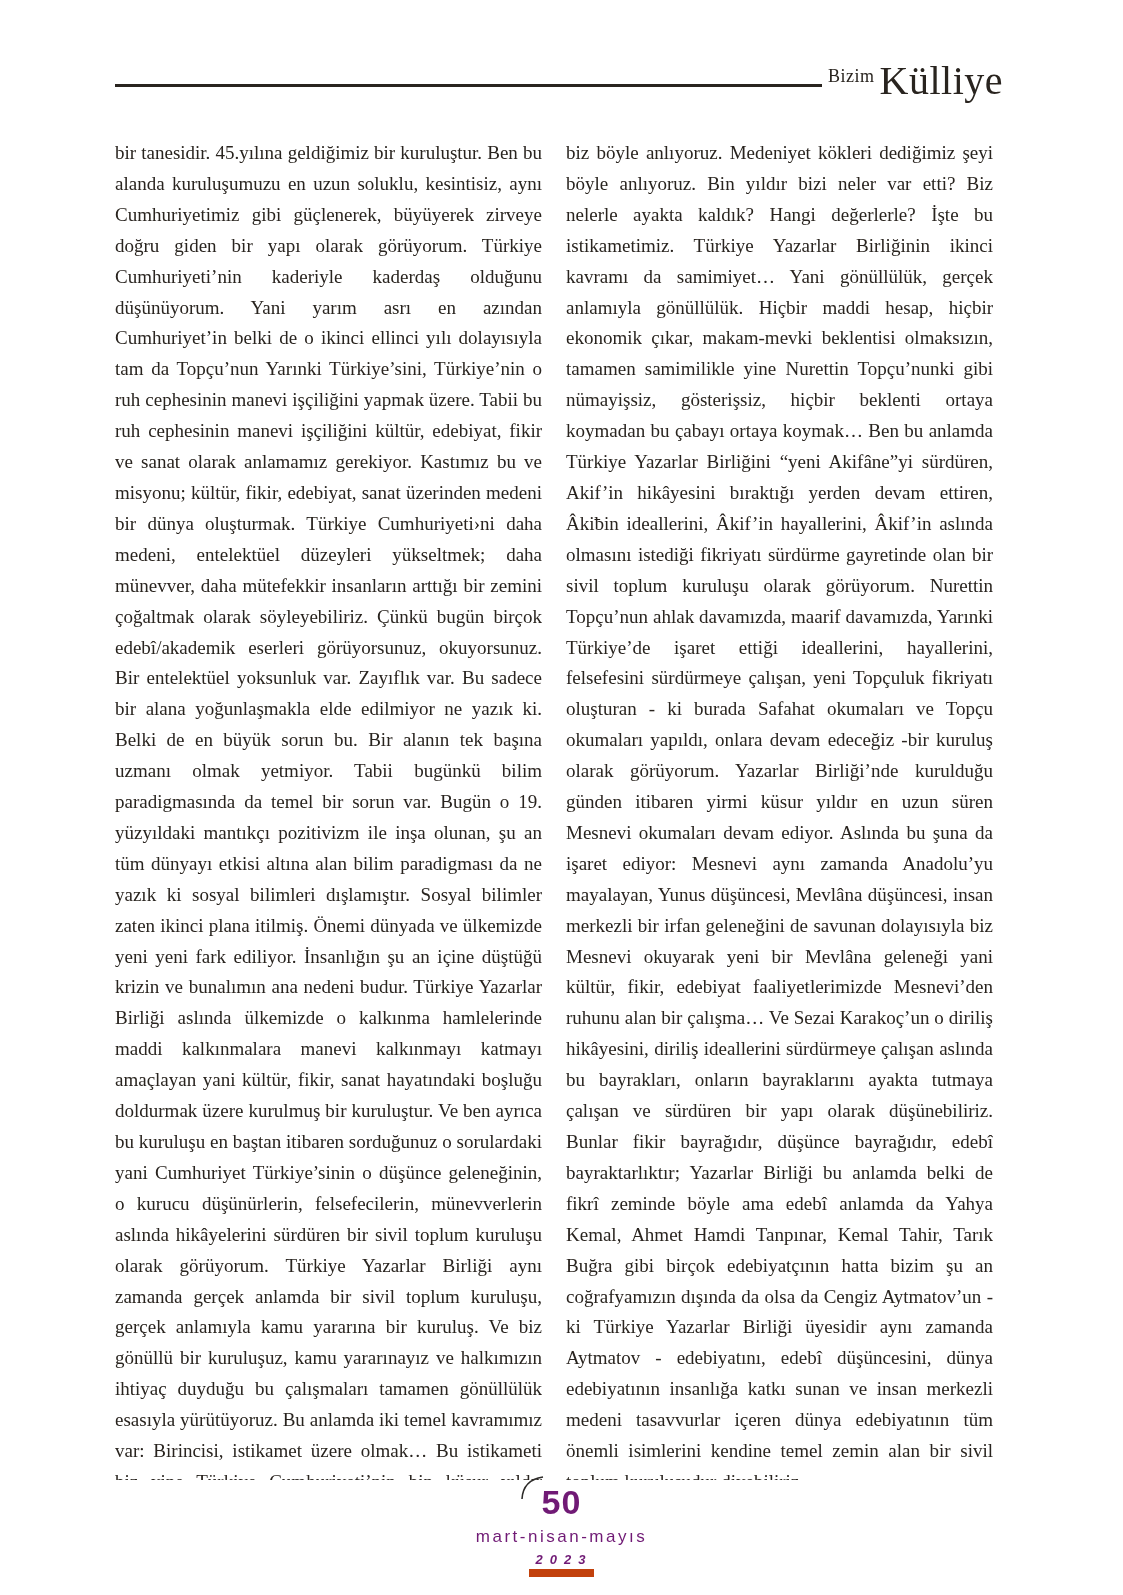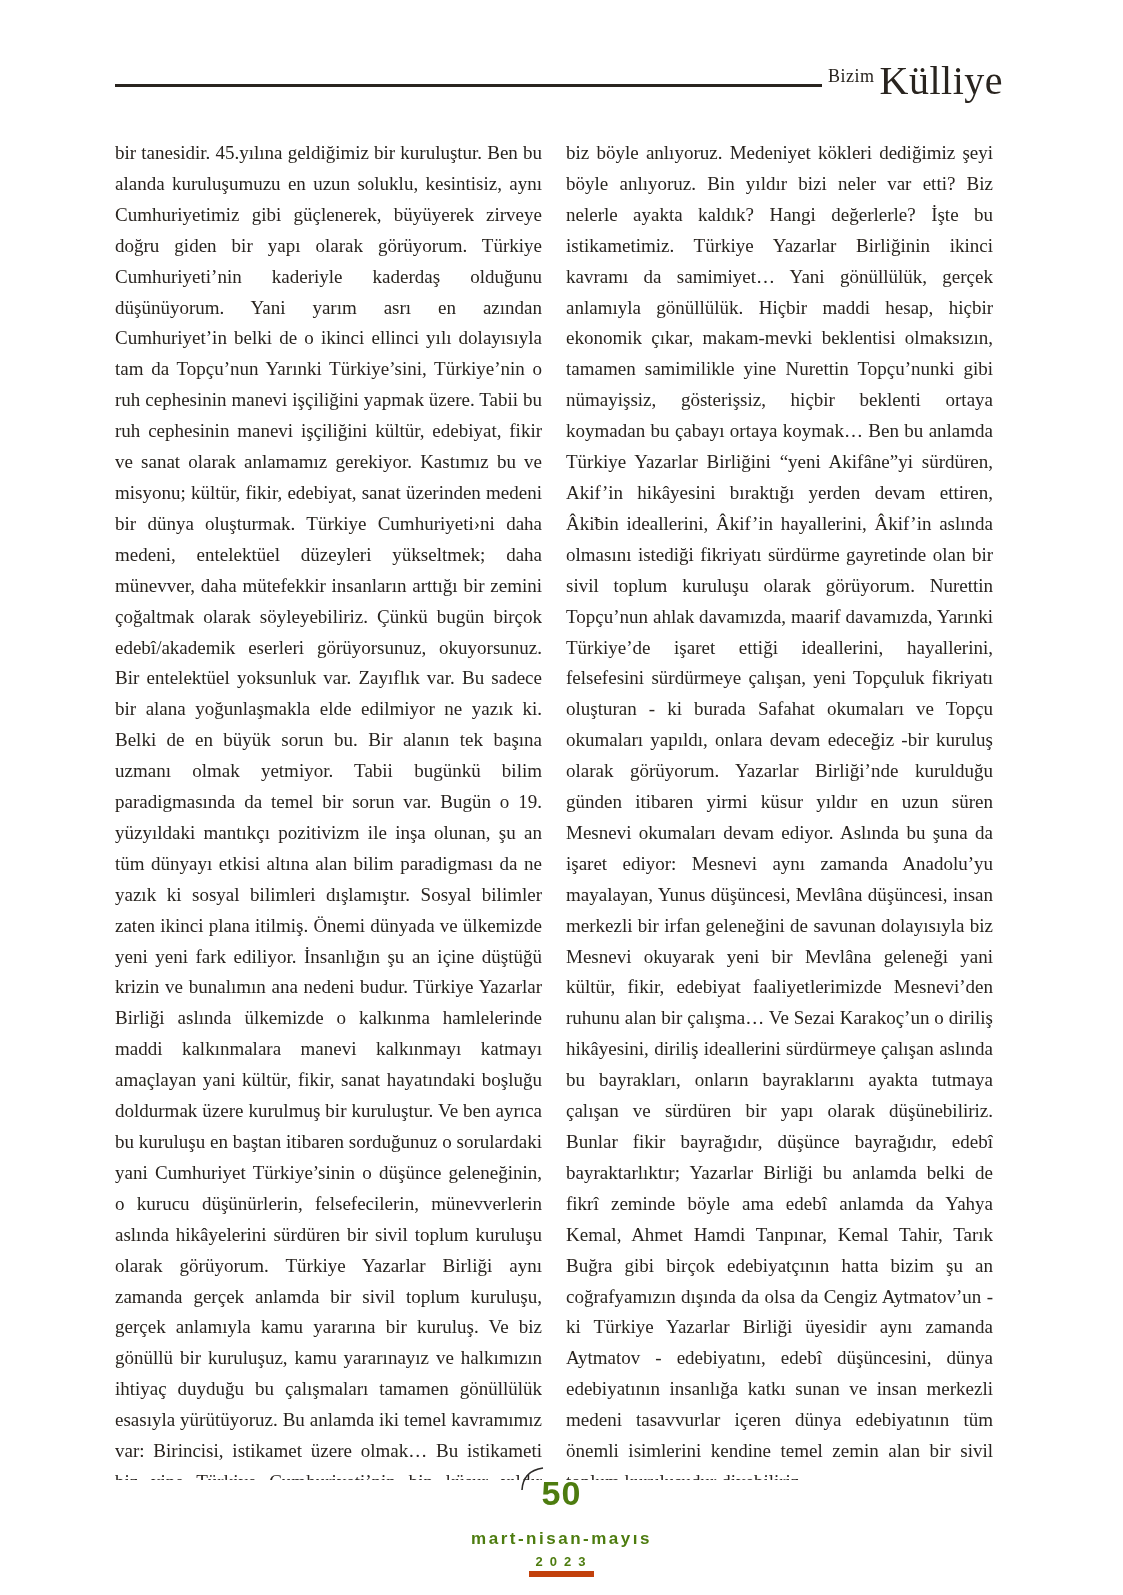--- a/index.html
+++ b/index.html
@@ -62,21 +62,21 @@
   }
   .seg-italic { }
 
   
   .page-footer {
     position: absolute;
     left: 0; right: 0;
     bottom: 18px;
     text-align: center;
     font-family: "Liberation Sans", sans-serif;
-    color: #4d7c0f;
+    color: #701a75;
   }
   .pagenum-wrap {
     position: relative;
     display: inline-block;
     margin-bottom: 2px;
   }
   .pagenum {
     font-size: 34px;
     font-weight: bold;
     letter-spacing: 1px;
@@ -84,31 +84,31 @@
   }
   .swash {
     position: absolute;
     left: -22px;
     top: -10px;
   }
   .issue-months {
     font-size: 17px;
     letter-spacing: 2.5px;
     line-height: 1.2;
-    margin-top: 17px;
-    font-weight: bold;
+    margin-top: 6px;
   }
   .issue-year {
     display: inline-block;
     font-size: 13px;
     font-weight: bold;
     letter-spacing: 7px;
     padding: 2px 2px 2px 7px;
-    border-bottom: 6px solid #c2410c;
+    border-bottom: 8px solid #c2410c;
     margin-top: 3px;
+    font-style: italic;
   }
 </style>
 </head>
 <body>
 
 <div class="page">
 
   <header class="page-header">
     <div class="header-rule"></div>
     <div class="brand">

